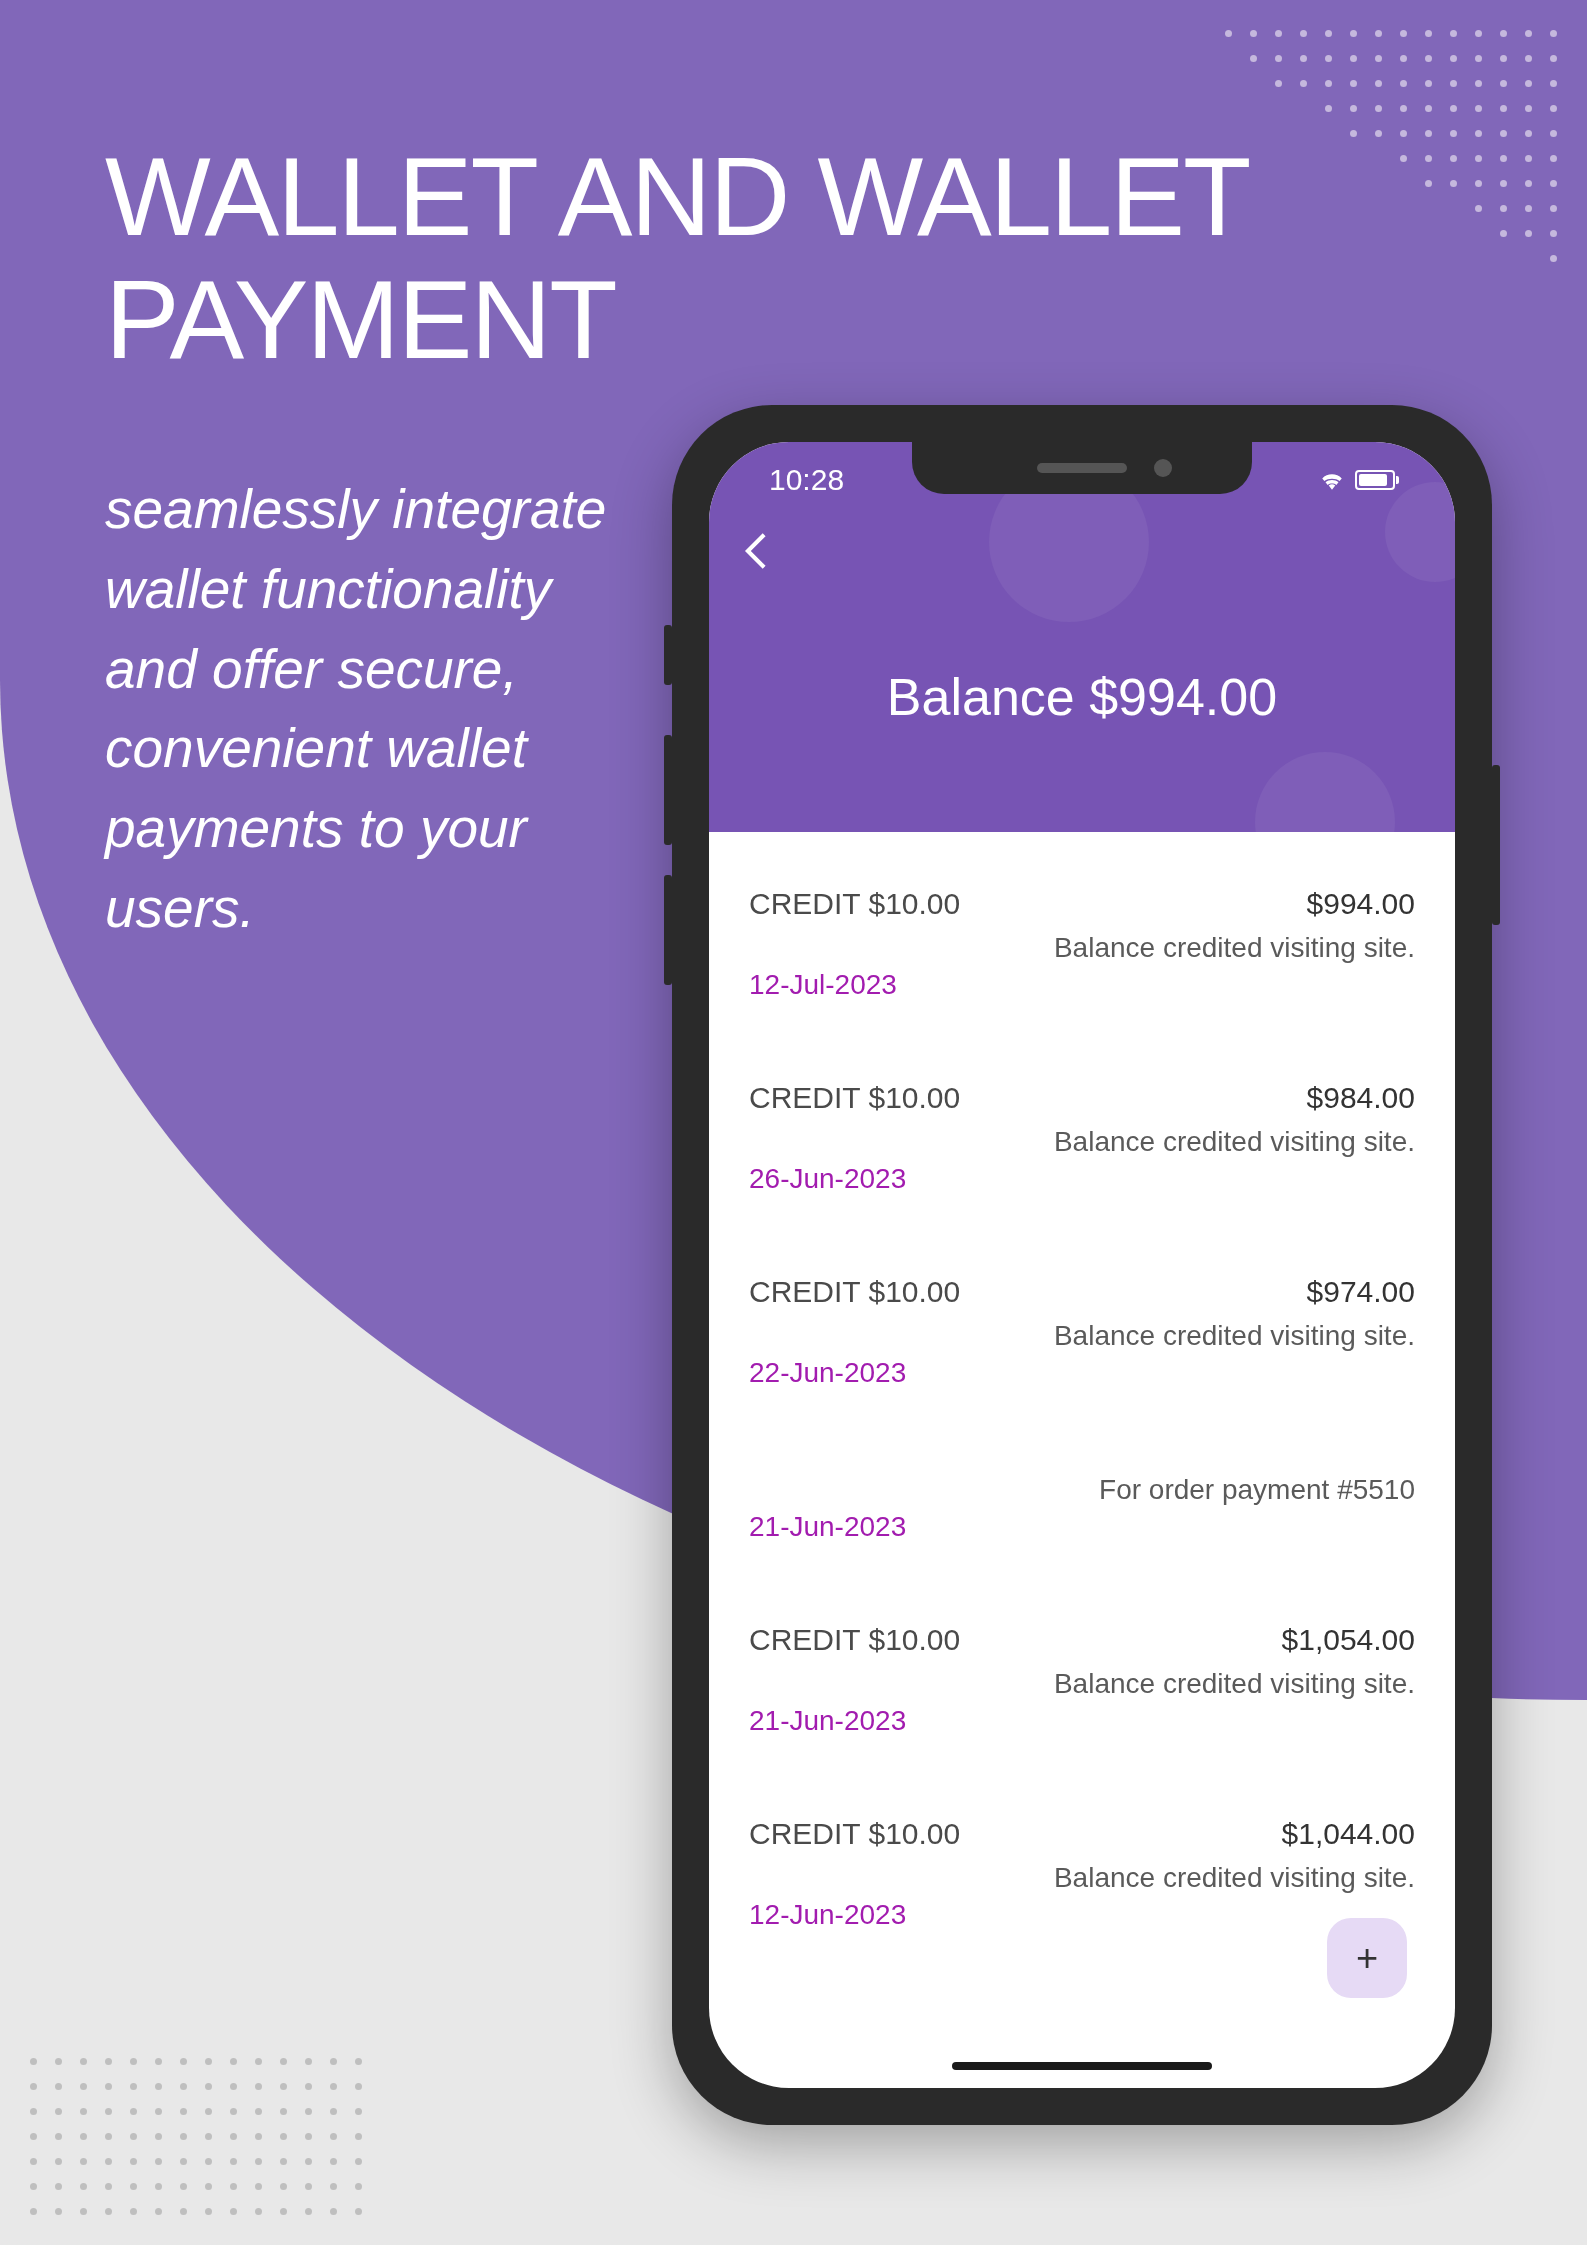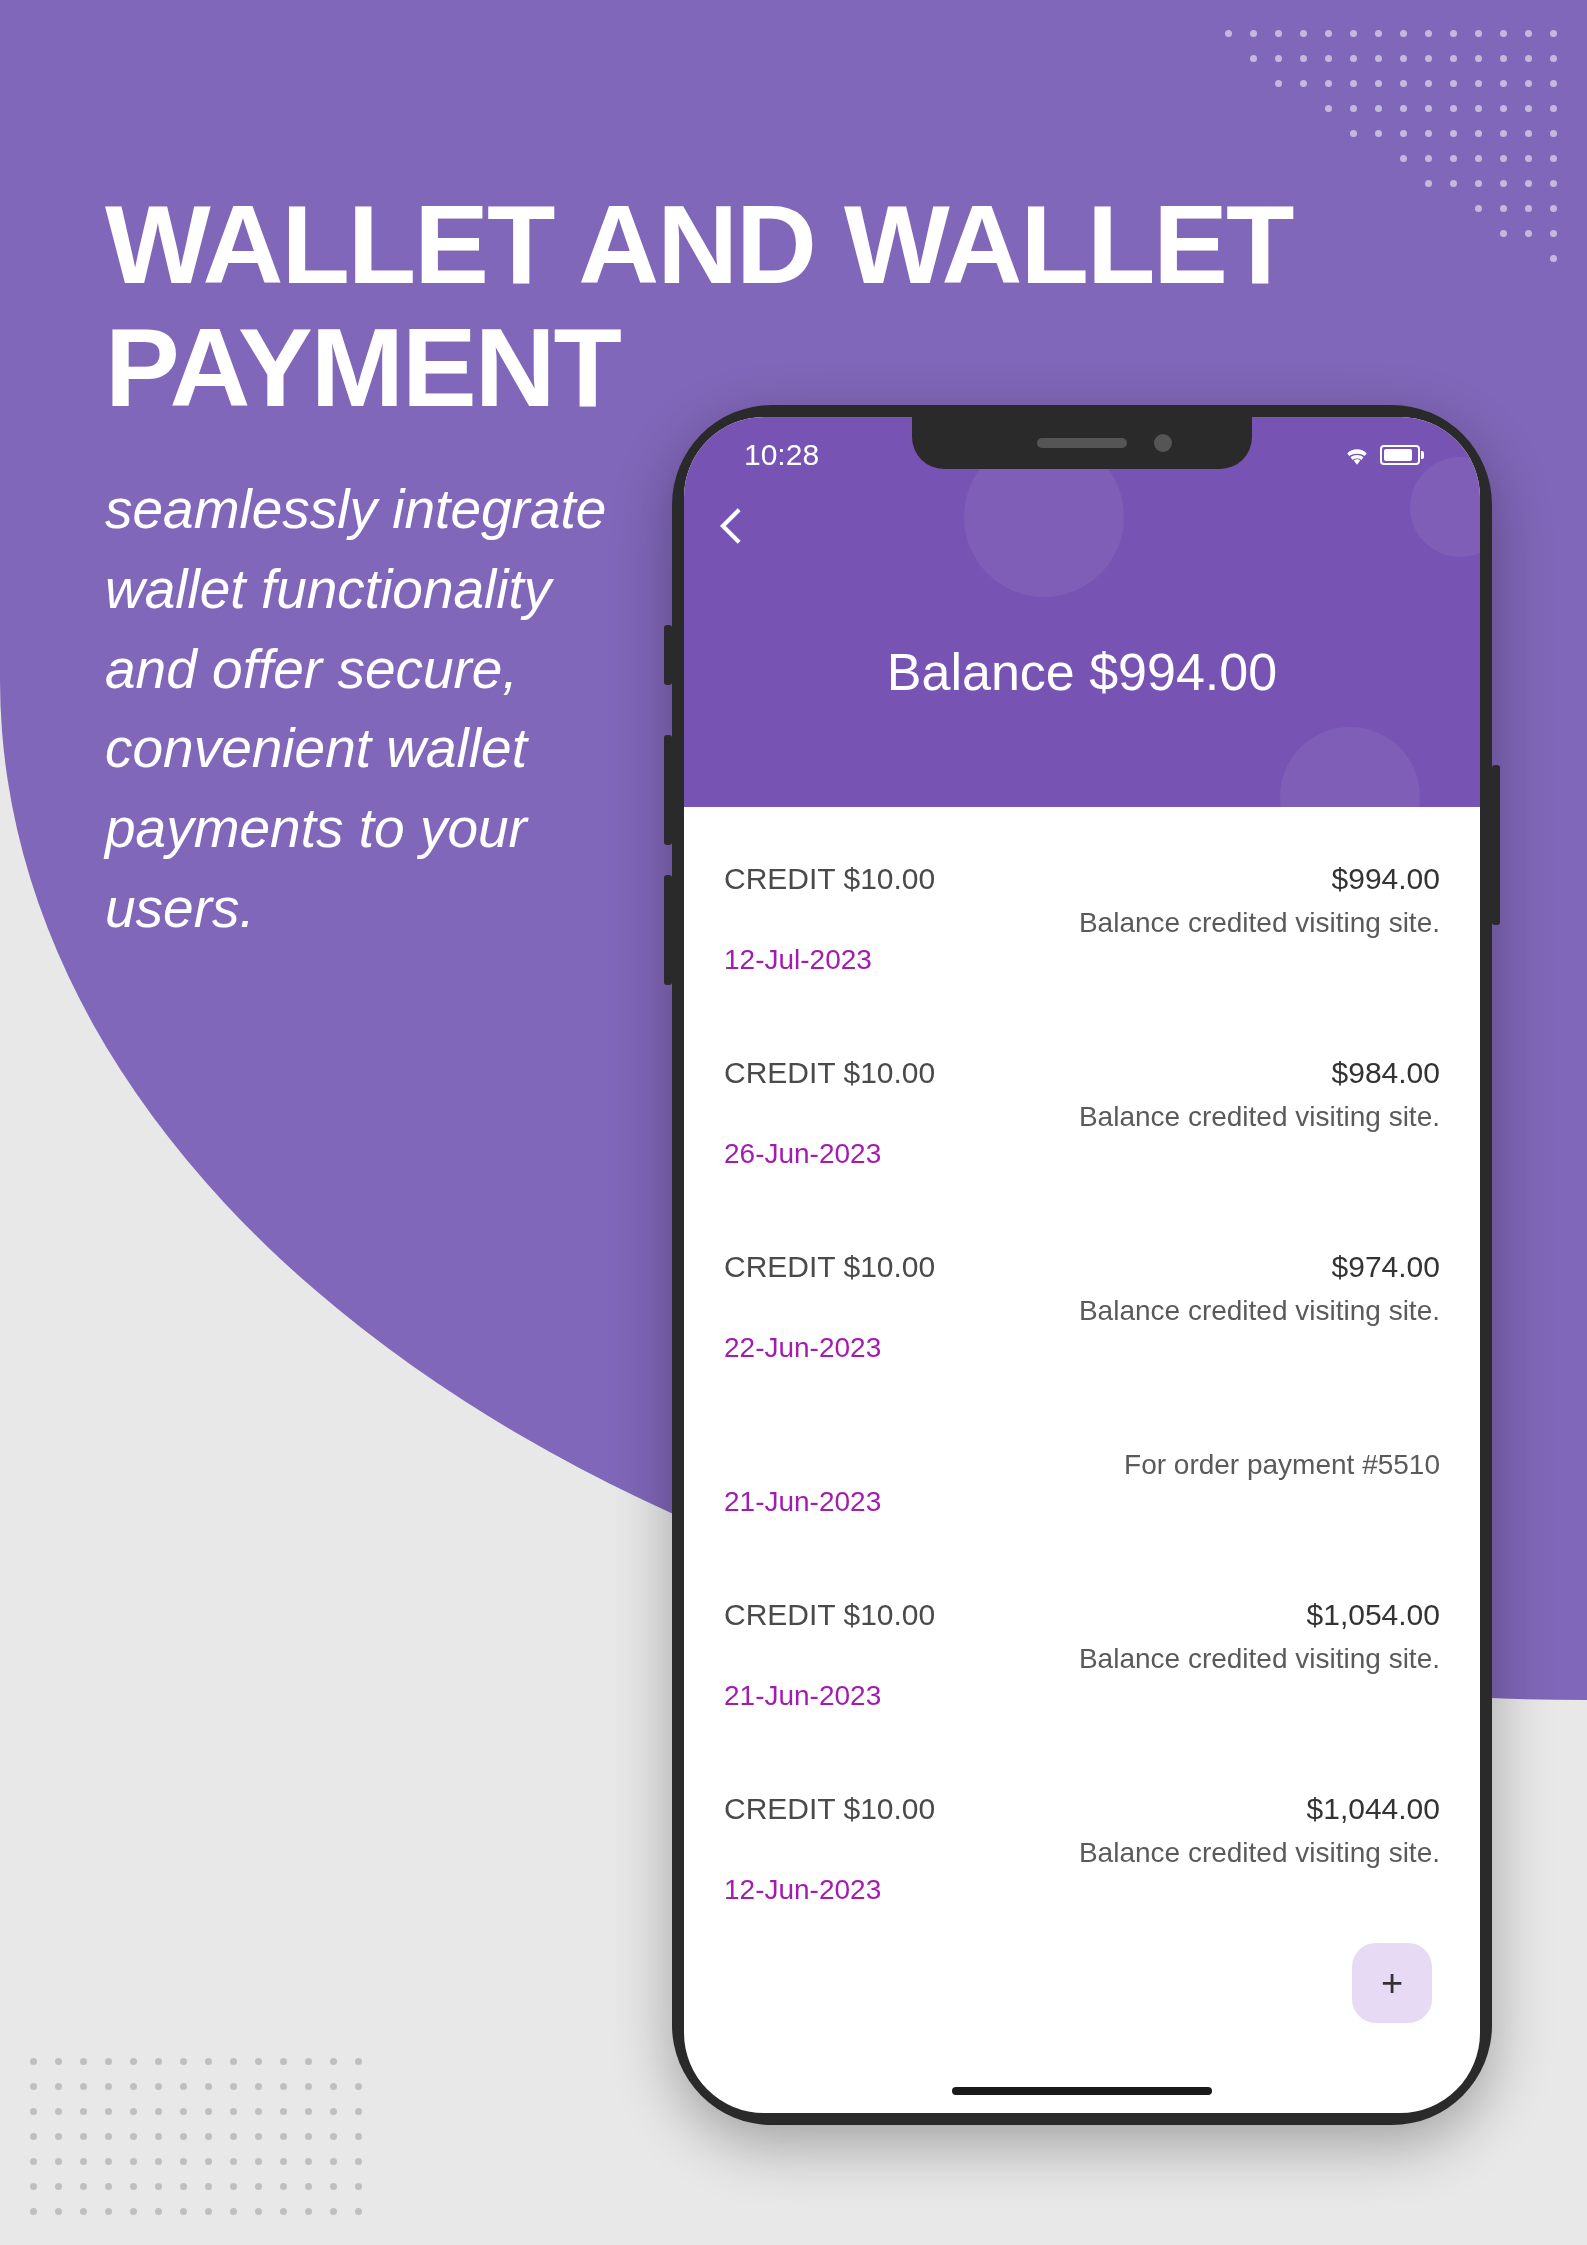--- a/index.html
+++ b/index.html
@@ -62,24 +62,23 @@
       background: #bfbfbf;
       border-radius: 50%;
     }
     
     .title {
       position: absolute;
       top: 135px;
       left: 105px;
       color: #ffffff;
       font-size: 112px;
-      font-weight: 700;
+      font-weight: 400;
       letter-spacing: -2px;
       line-height: 1.1;
-      margin-top: 48px;
     }
     
     .subtitle {
       position: absolute;
       top: 470px;
       left: 105px;
       color: #ffffff;
       font-size: 55px;
       font-weight: 400;
       line-height: 1.45;
@@ -88,21 +87,21 @@
     }
     
     .phone {
       position: absolute;
       top: 405px;
       right: 95px;
       width: 820px;
       height: 1720px;
       background: #2a2a2a;
       border-radius: 100px;
-      padding: 12px;
+      padding: 37px;
       box-shadow: 0 20px 60px rgba(0,0,0,0.3);
     }
     
     .phone-side-button {
       position: absolute;
       background: #2a2a2a;
       border-radius: 3px;
     }
     
     .phone-side-button.left-1 {

